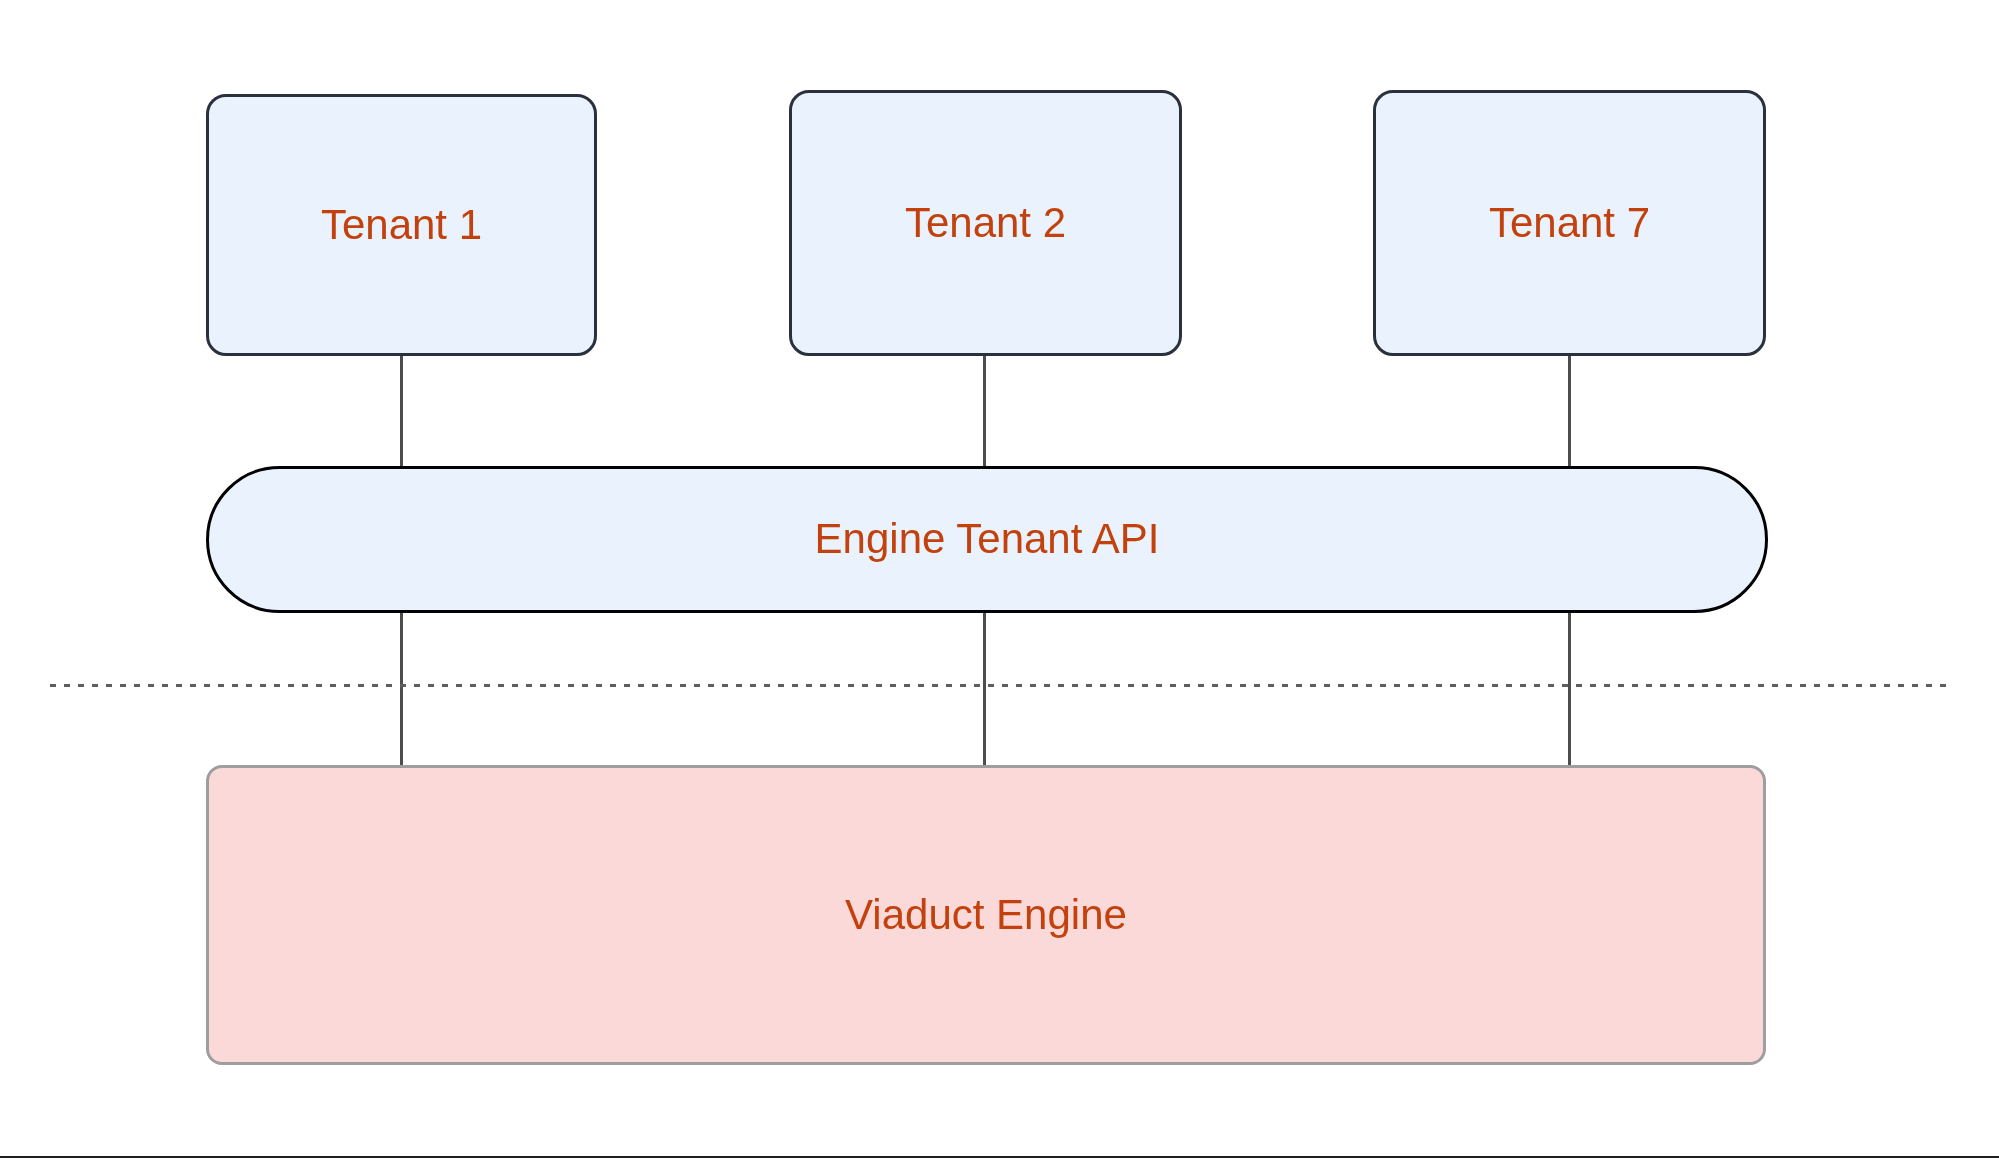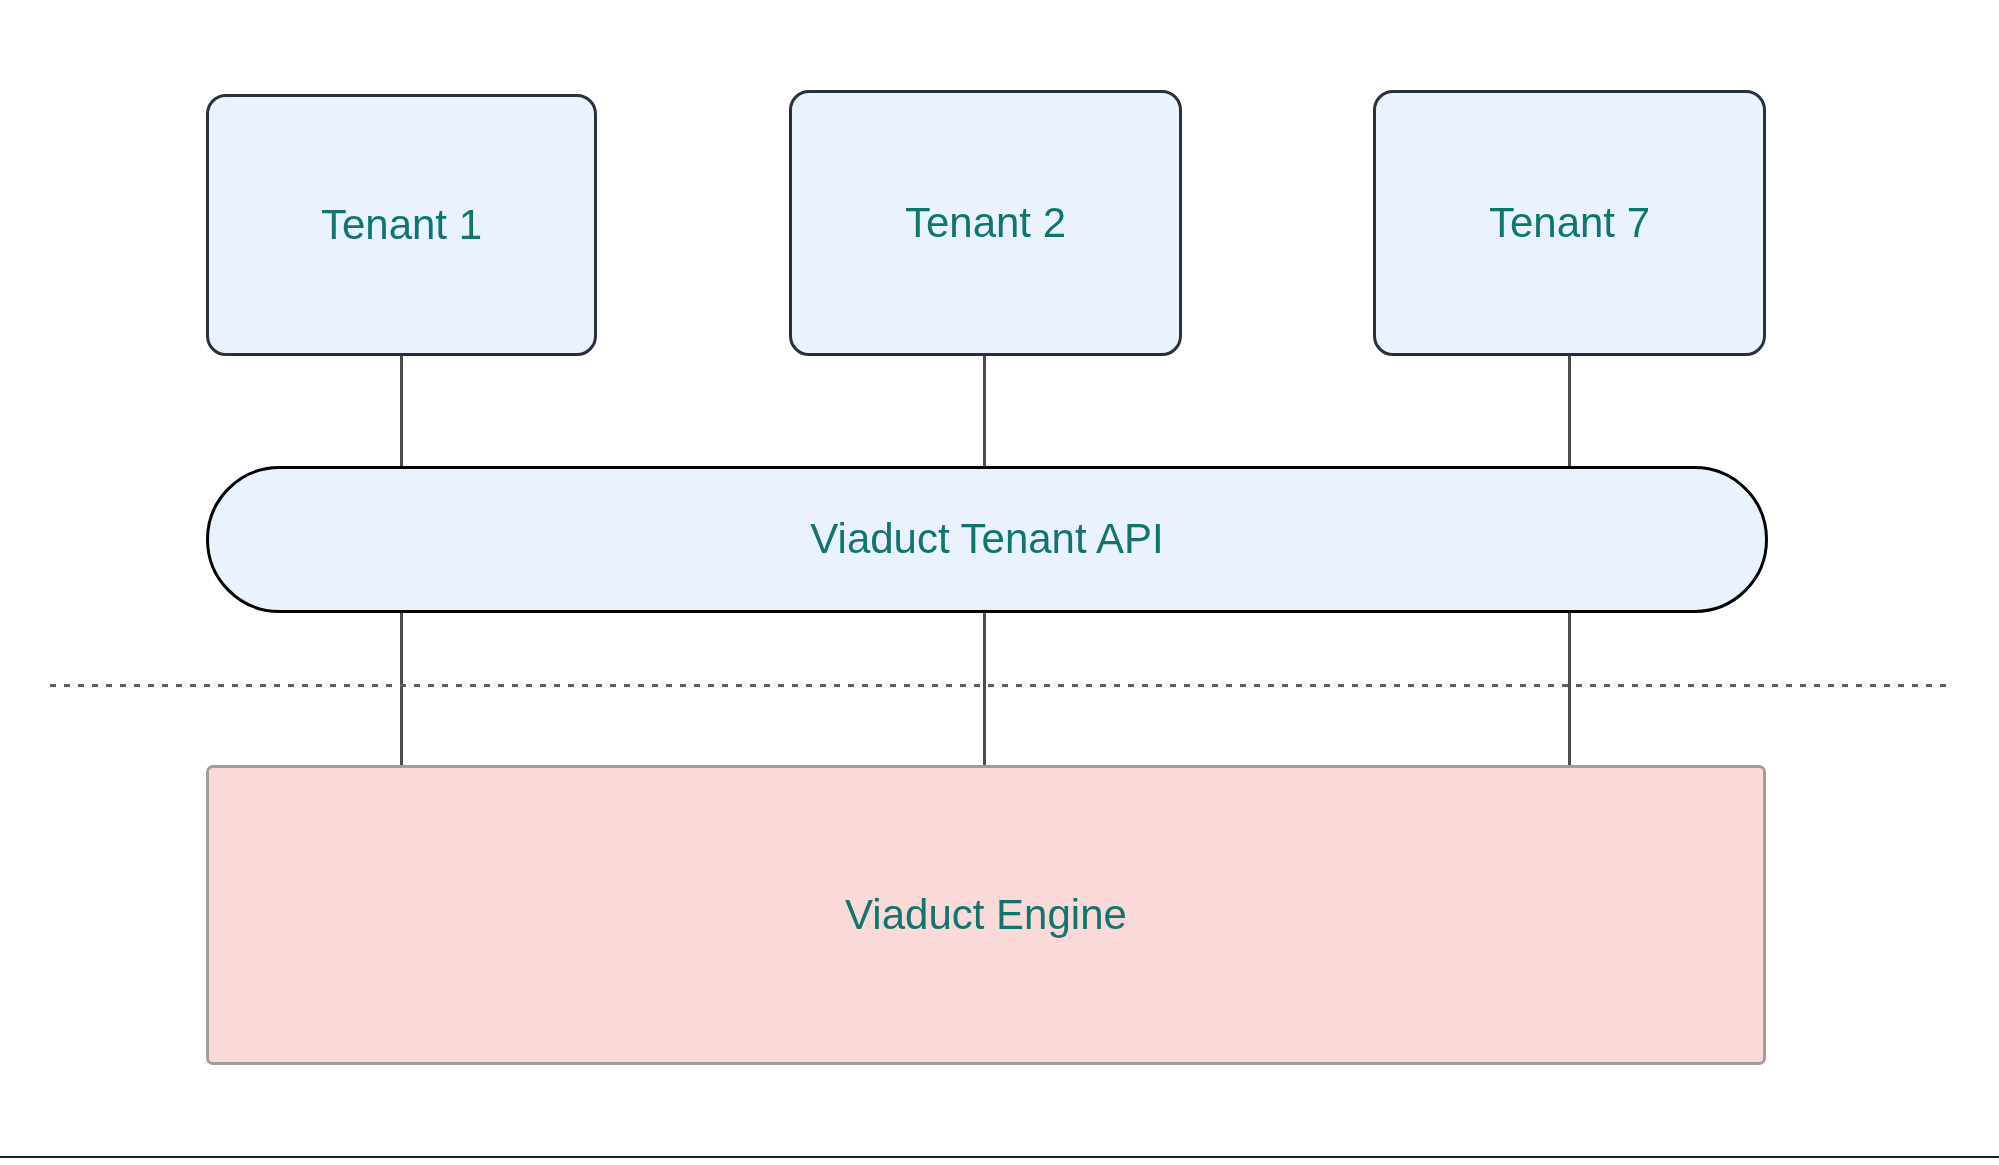--- a/index.html
+++ b/index.html
@@ -20,21 +20,21 @@
   }
 
   
   .node {
     position: absolute;
     box-sizing: border-box;
     display: flex;
     align-items: center;
     justify-content: center;
     text-align: center;
-    color: #0f766e;
+    color: #c2410c;
     line-height: 1.15;
   }
 
   
   .tenant {
     background: #eaf2fd;
     border: 3px solid #2a303c;
     border-radius: 20px;
     font-size: 42px;
     z-index: 3;
@@ -46,21 +46,21 @@
     border: 3px solid #000000;
     border-radius: 999px;
     font-size: 42px;
     z-index: 3;
   }
 
   
   .engine {
     background: #fcd9d9;
     border: 3px solid #9e9e9e;
-    border-radius: 7px;
+    border-radius: 16px;
     font-size: 42px;
     z-index: 3;
   }
 
   
   .connector {
     position: absolute;
     width: 3px;
     background: #4d4d4d;
     z-index: 1;
@@ -112,21 +112,21 @@
 
   <div class="node tenant" style="left:789px; top:90px; width:393px; height:266px;">
     <span class="node-label">Tenant 2</span>
   </div>
 
   <div class="node tenant" style="left:1373px; top:90px; width:393px; height:266px;">
     <span class="node-label">Tenant 7</span>
   </div>
 
   <div class="node api-capsule" style="left:206px; top:466px; width:1562px; height:147px;">
-    <span class="node-label">Viaduct Tenant API</span>
+    <span class="node-label">Engine Tenant API</span>
   </div>
 
   <div class="node engine" style="left:206px; top:765px; width:1560px; height:300px;">
     <span class="node-label">Viaduct Engine</span>
   </div>
 
   <div class="bottom-rule" style="top:1156px;"></div>
 
 </div>
 

